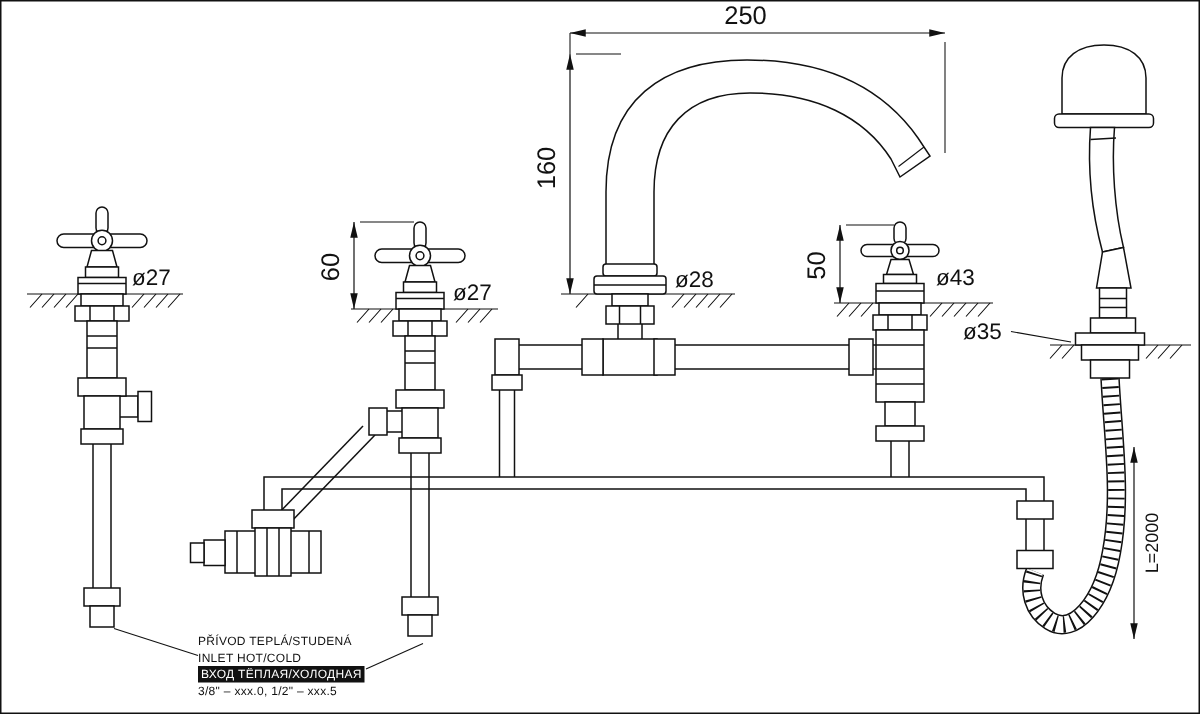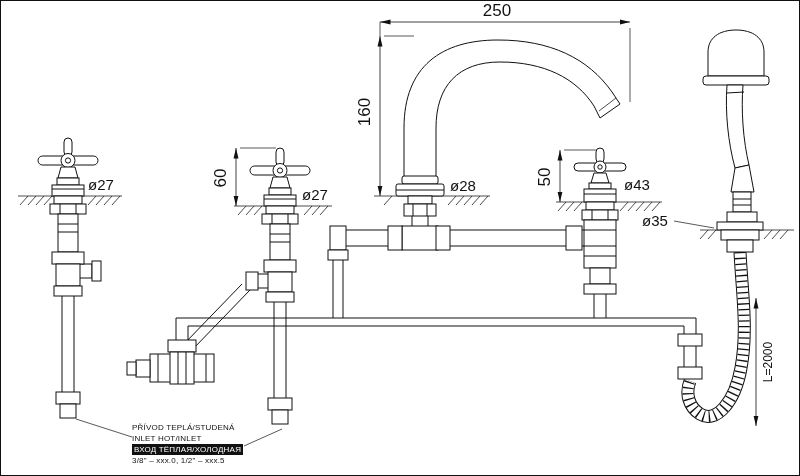--- a/index.html
+++ b/index.html
@@ -242,17 +242,17 @@
     <text class="dia" x="302" y="200">ø27</text>
     <text class="dia" x="450" y="191">ø28</text>
     <text class="dia" x="624" y="190">ø43</text>
     <text class="dia" x="642" y="226">ø35</text>
     <text class="hose-len" text-anchor="middle" transform="translate(772,362) rotate(-90)">L=2000</text>
   </g>
 </svg>
 
   <div class="notes">
     <div>PŘÍVOD TEPLÁ/STUDENÁ</div>
-    <div>INLET HOT/INLET</div>
+    <div>INLET HOT/COLD</div>
     <div><span class="hl">ВХОД ТЁПЛАЯ/ХОЛОДНАЯ</span></div>
     <div>3/8" – xxx.0,  1/2" – xxx.5</div>
   </div>
 </div>
 
 </body></html>

